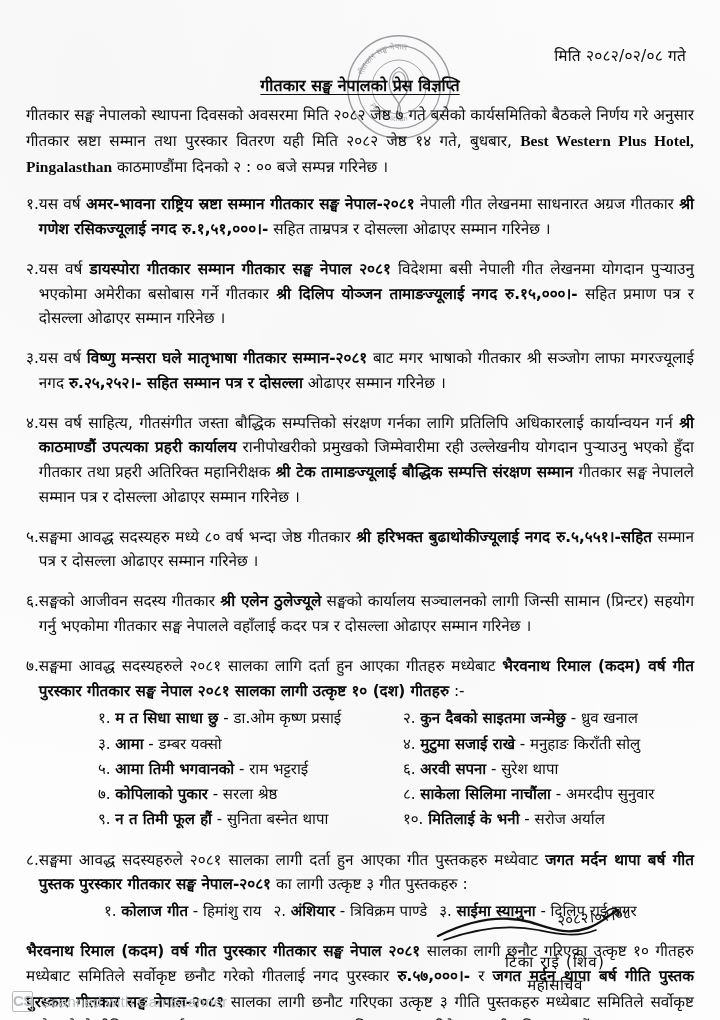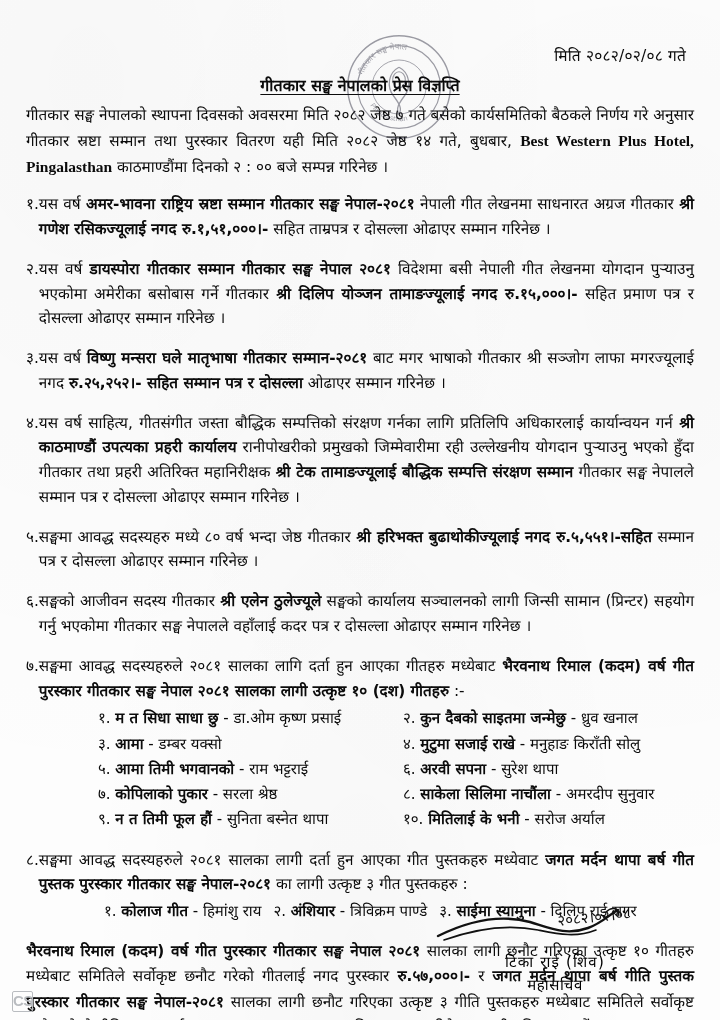--- a/index.html
+++ b/index.html
@@ -293,15 +293,16 @@
         <path d="M176,6 C182,0 190,2 188,10" fill="none" stroke="#111" stroke-width="1.6"></path>
         <text x="128" y="20" font-size="15" fill="#111" font-family="DejaVu Sans, sans-serif" transform="rotate(-6 128 20)">२०८२।०२।०८</text>
       </svg>
     </div>
     <div class="sign-name">टिका राई (शिव)</div>
     <div class="sign-title">महासचिव</div>
   </div>
 
   <div class="cam-footer">
     <div class="cam-logo">CS</div>
+    <div class="cam-text">Scanned with CamScanner</div>
   </div>
 
 </div>
 
 </body></html>

